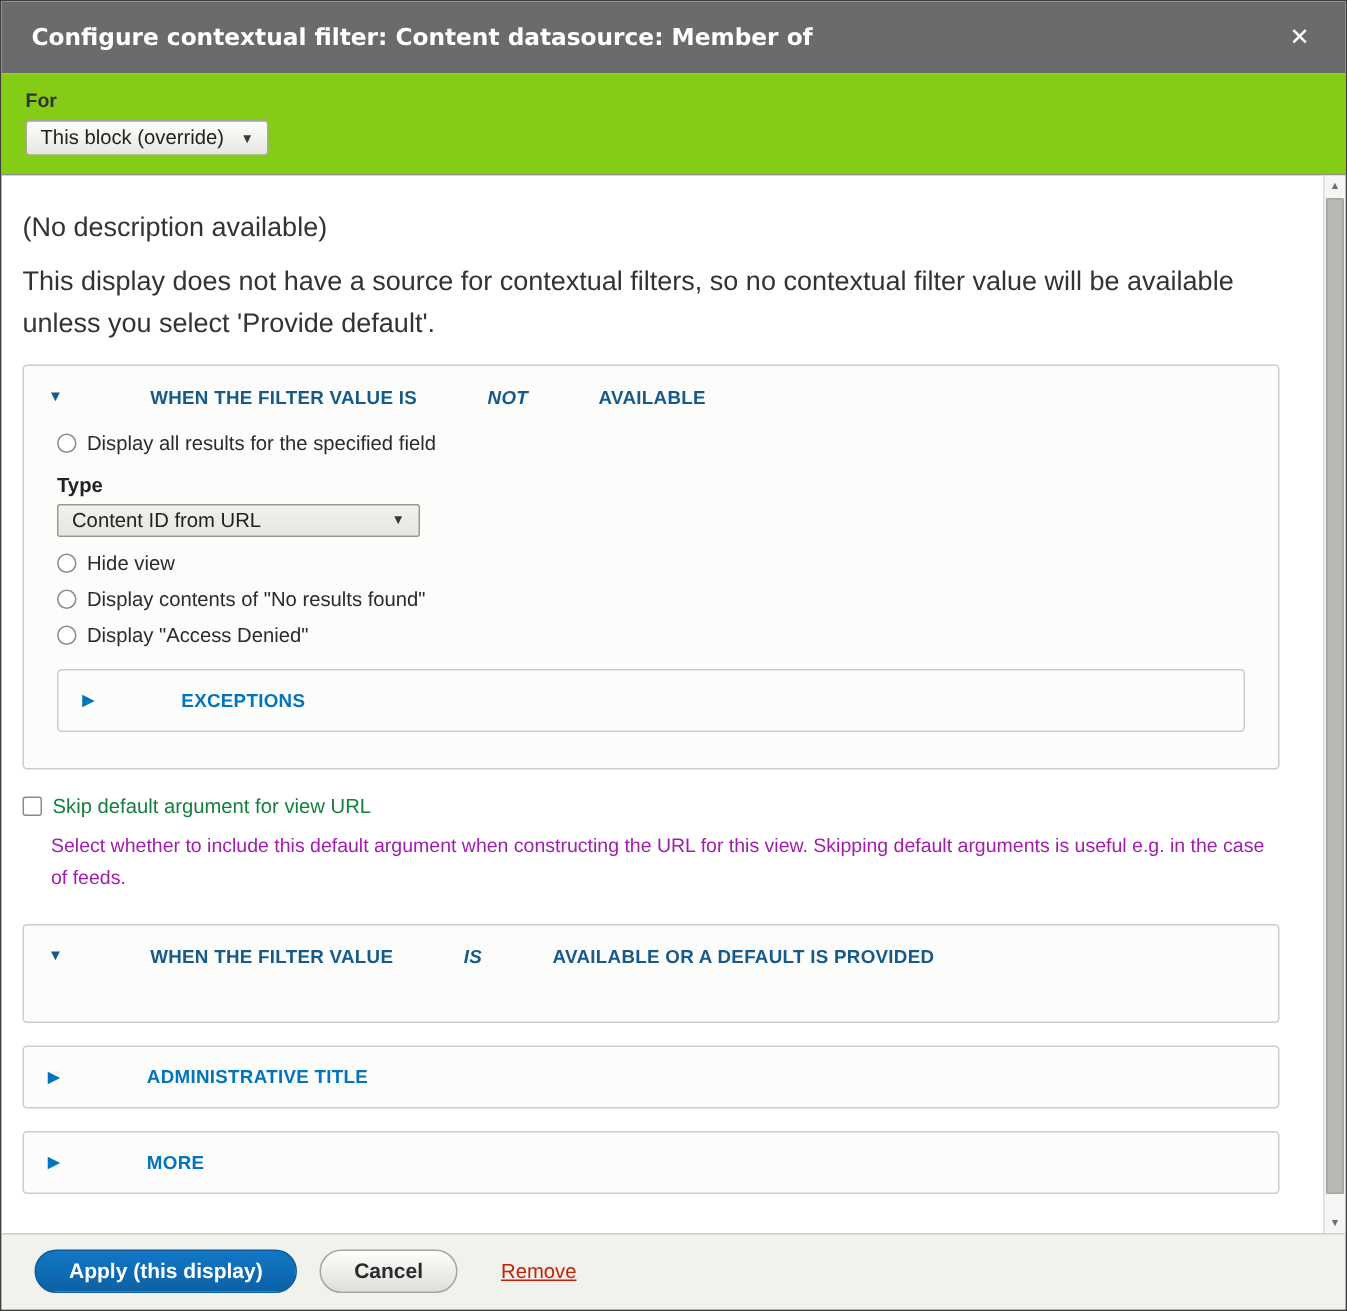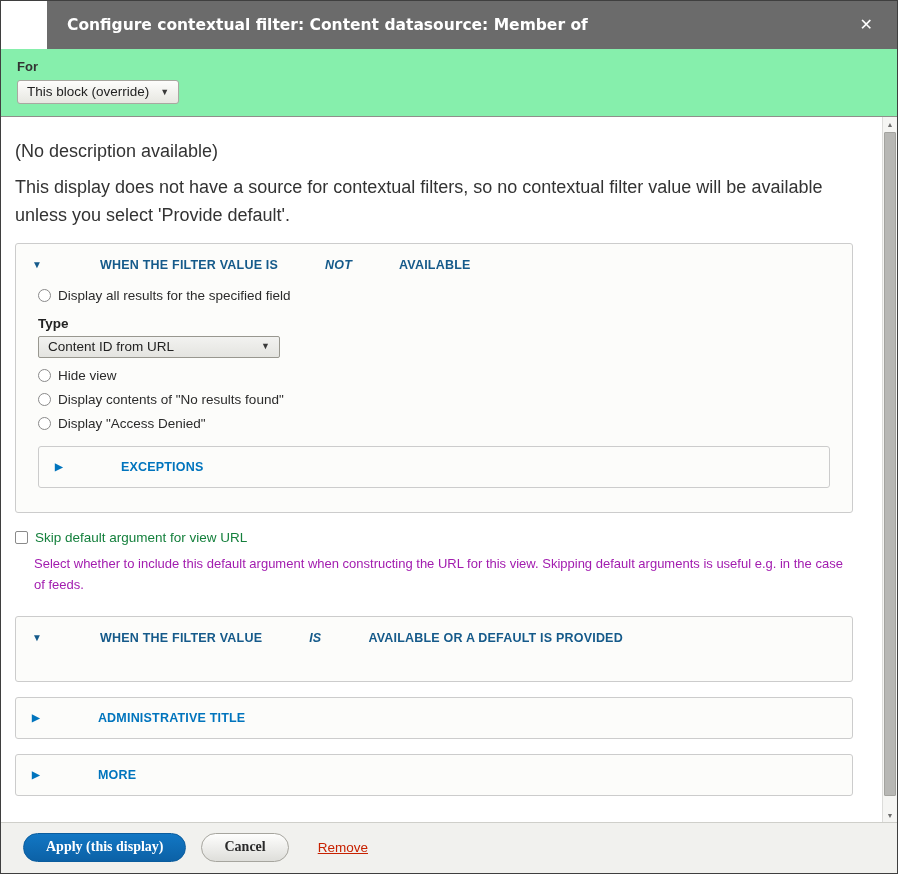--- a/index.html
+++ b/index.html
@@ -13,36 +13,35 @@
     display:flex; flex-direction:column;
     overflow:hidden;
   }
 
   
   .dlg-header {
     background:#6b6b6b; color:#fff;
     height:48px; flex:0 0 48px;
     display:flex; align-items:center;
     padding:0 20px;
-    margin-left:46px;
   }
   .dlg-title {
     font-family:"DejaVu Sans", sans-serif;
     font-weight:bold; font-size:15.5px; flex:1;
     white-space:nowrap; overflow:hidden;
   }
   .dlg-close {
     font-family:"DejaVu Sans", sans-serif;
     font-weight:bold; font-size:16px; color:#fff;
     cursor:pointer; padding:2px 4px; line-height:1;
   }
 
   
   .for-band {
-    background:#86efac;
+    background:#84cc16;
     border-bottom:1px solid #8f8f8a;
     padding:10px 16px 12px 16px;
     flex:0 0 auto;
   }
   .for-label { font-weight:bold; font-size:13px; color:#333; margin-bottom:6px; }
   .sel {
     display:inline-flex; align-items:center;
     background:linear-gradient(#fdfdfc,#e7e7e1);
     border:1px solid #a9a8a1; border-radius:3px;
     padding:3px 9px 4px 9px; font-size:13.5px; color:#222;
@@ -140,21 +139,21 @@
   
   .dlg-footer {
     background:#f1f1ee; border-top:1px solid #cfcfca;
     flex:0 0 51px;
     display:flex; align-items:center; gap:15px;
     padding:0 16px 2px 22px;
   }
   .btn {
     display:inline-block; font-weight:bold; font-size:14px;
     border-radius:20em; padding:5px 22px 6px 22px; cursor:pointer;
-    font-family:Liberation Serif, serif;
+    font-family:Liberation Sans, sans-serif;
   }
   .btn-primary {
     background:linear-gradient(#1277c4,#0c61a6);
     border:1px solid #0b5d9e; color:#fff;
   }
   .btn-secondary {
     background:linear-gradient(#fefefd,#dededa);
     border:1px solid #a6a59e; color:#2b2b2b;
   }
   .remove-link {

